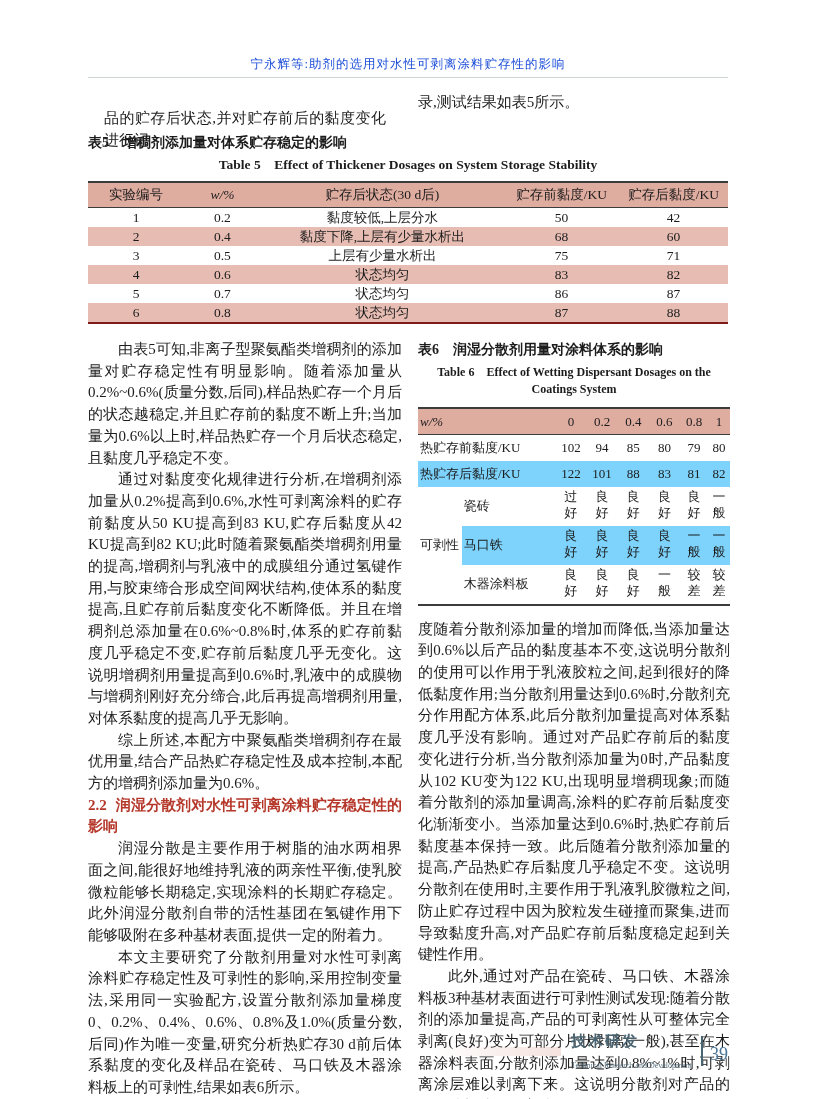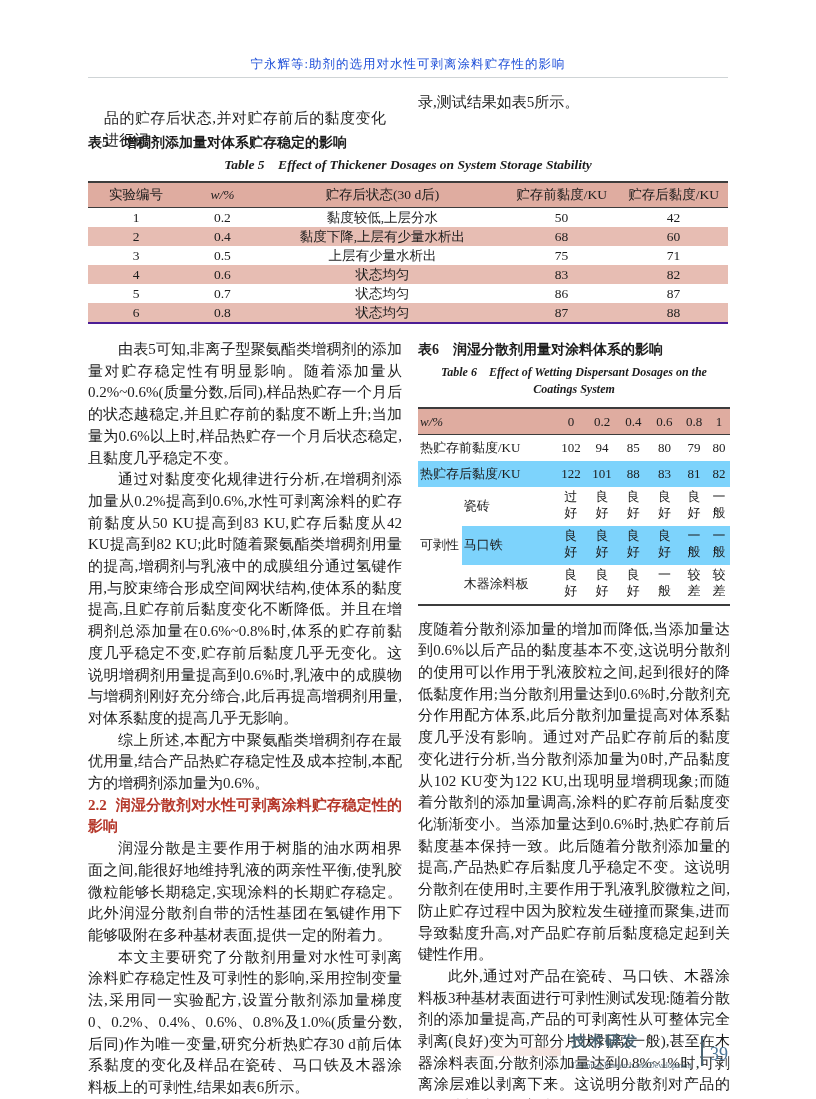--- a/index.html
+++ b/index.html
@@ -15,24 +15,24 @@
   }
   .head-rule { position:absolute; top:77px; left:88px; width:640px; height:1px; background:#cfd4d6; }
 
   
   .intro-left  { position:absolute; top:91px; left:88px;  width:314px; font-size:15px; line-height:22px; text-align:justify; }
   .intro-right { position:absolute; top:91px; left:418px; width:312px; font-size:15px; line-height:22px; }
 
   
   .t5block { position:absolute; top:134px; left:88px; width:640px; }
   .cap-zh { text-align:left; font-weight:bold; font-size:14px; }
-  .cap-en { text-align:center; font-weight:bold; font-size:13.5px; margin-top:4px;font-style:italic; }
+  .cap-en { text-align:center; font-weight:bold; font-size:13.5px; margin-top:4px; }
   table.t5 {
     width:100%; border-collapse:collapse; margin-top:7px; font-size:13.5px;
-    border-top:2px solid #3c3c3c; border-bottom:2px solid #4c1d95;
+    border-top:2px solid #3c3c3c; border-bottom:2px solid #7f1d1d;
   }
   .t5 th { font-weight:normal; background:#dfaca0; border-bottom:1.5px solid #3c3c3c; height:22px; text-align:center; }
   .t5 td { text-align:center; height:19px; padding:0 2px; }
   .t5 tr.band td { background:#e7bdb3; }
   .ital { font-style:italic; }
 
   
   .leftcol {
     position:absolute; top:339px; left:88px; width:314px;
     font-size:15px; line-height:21.7px; text-align:justify;

